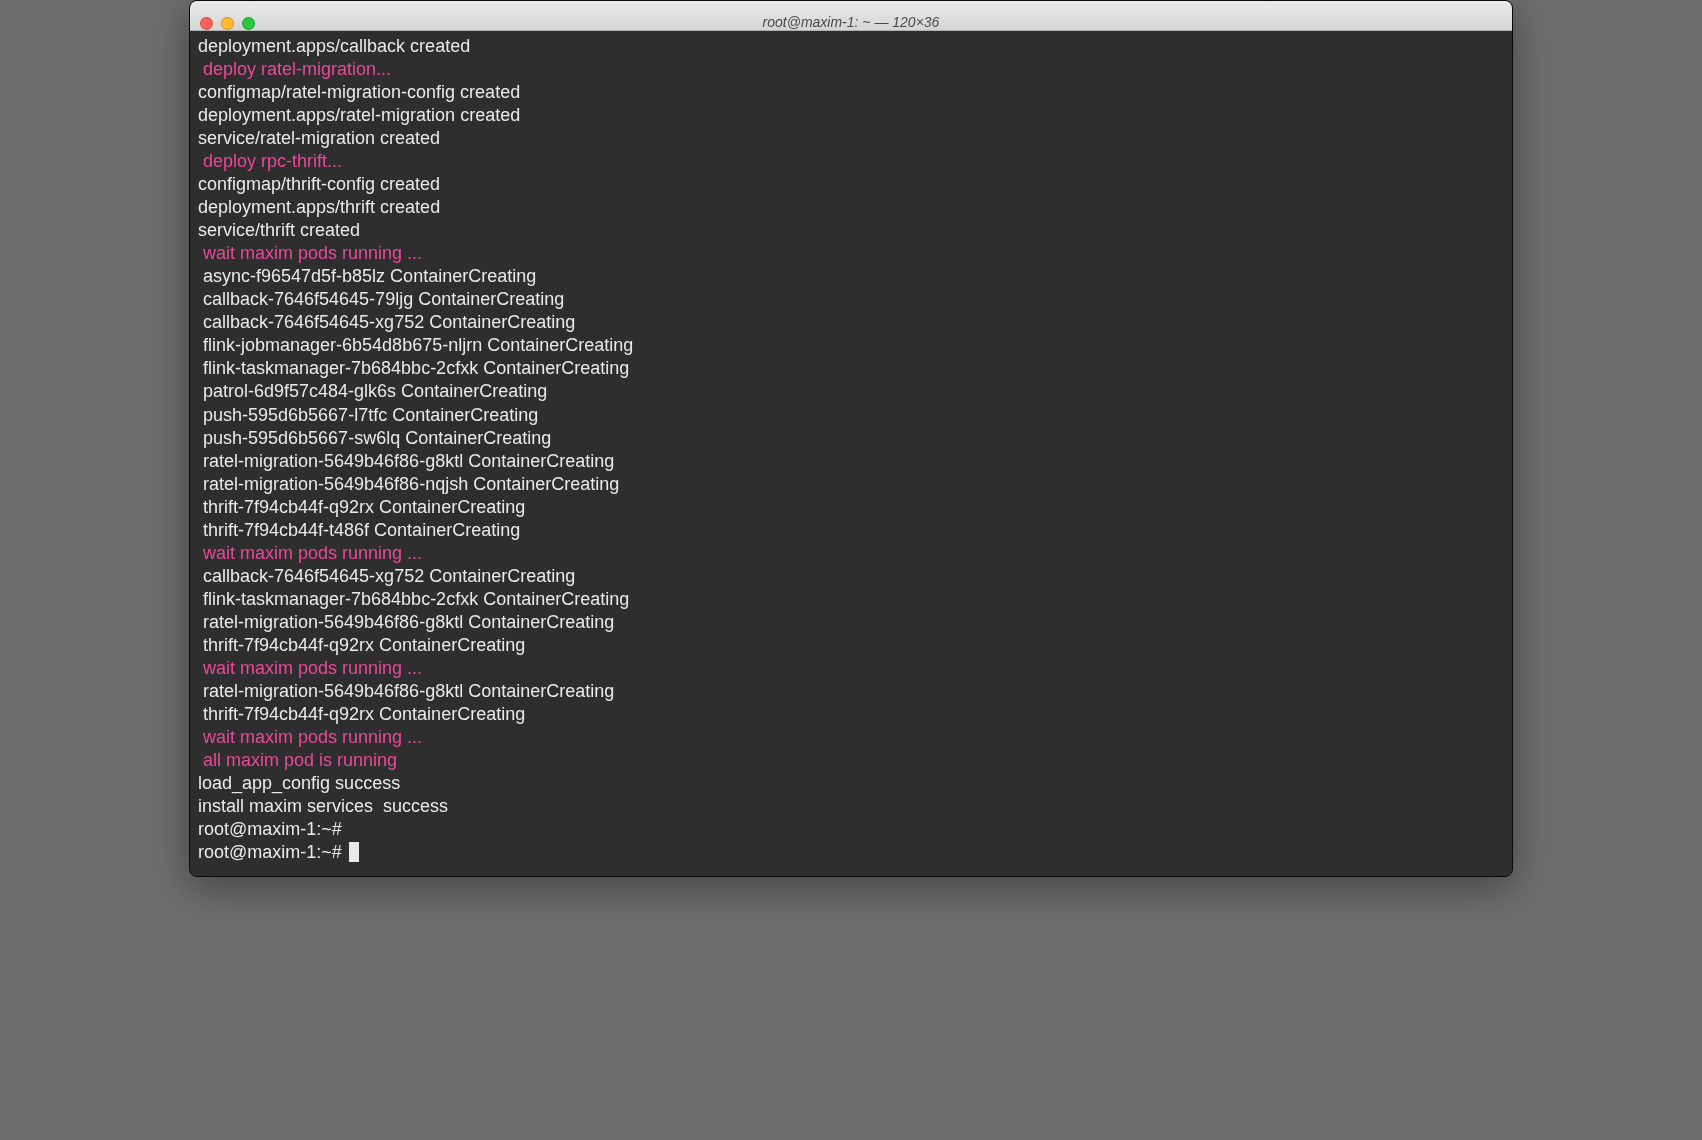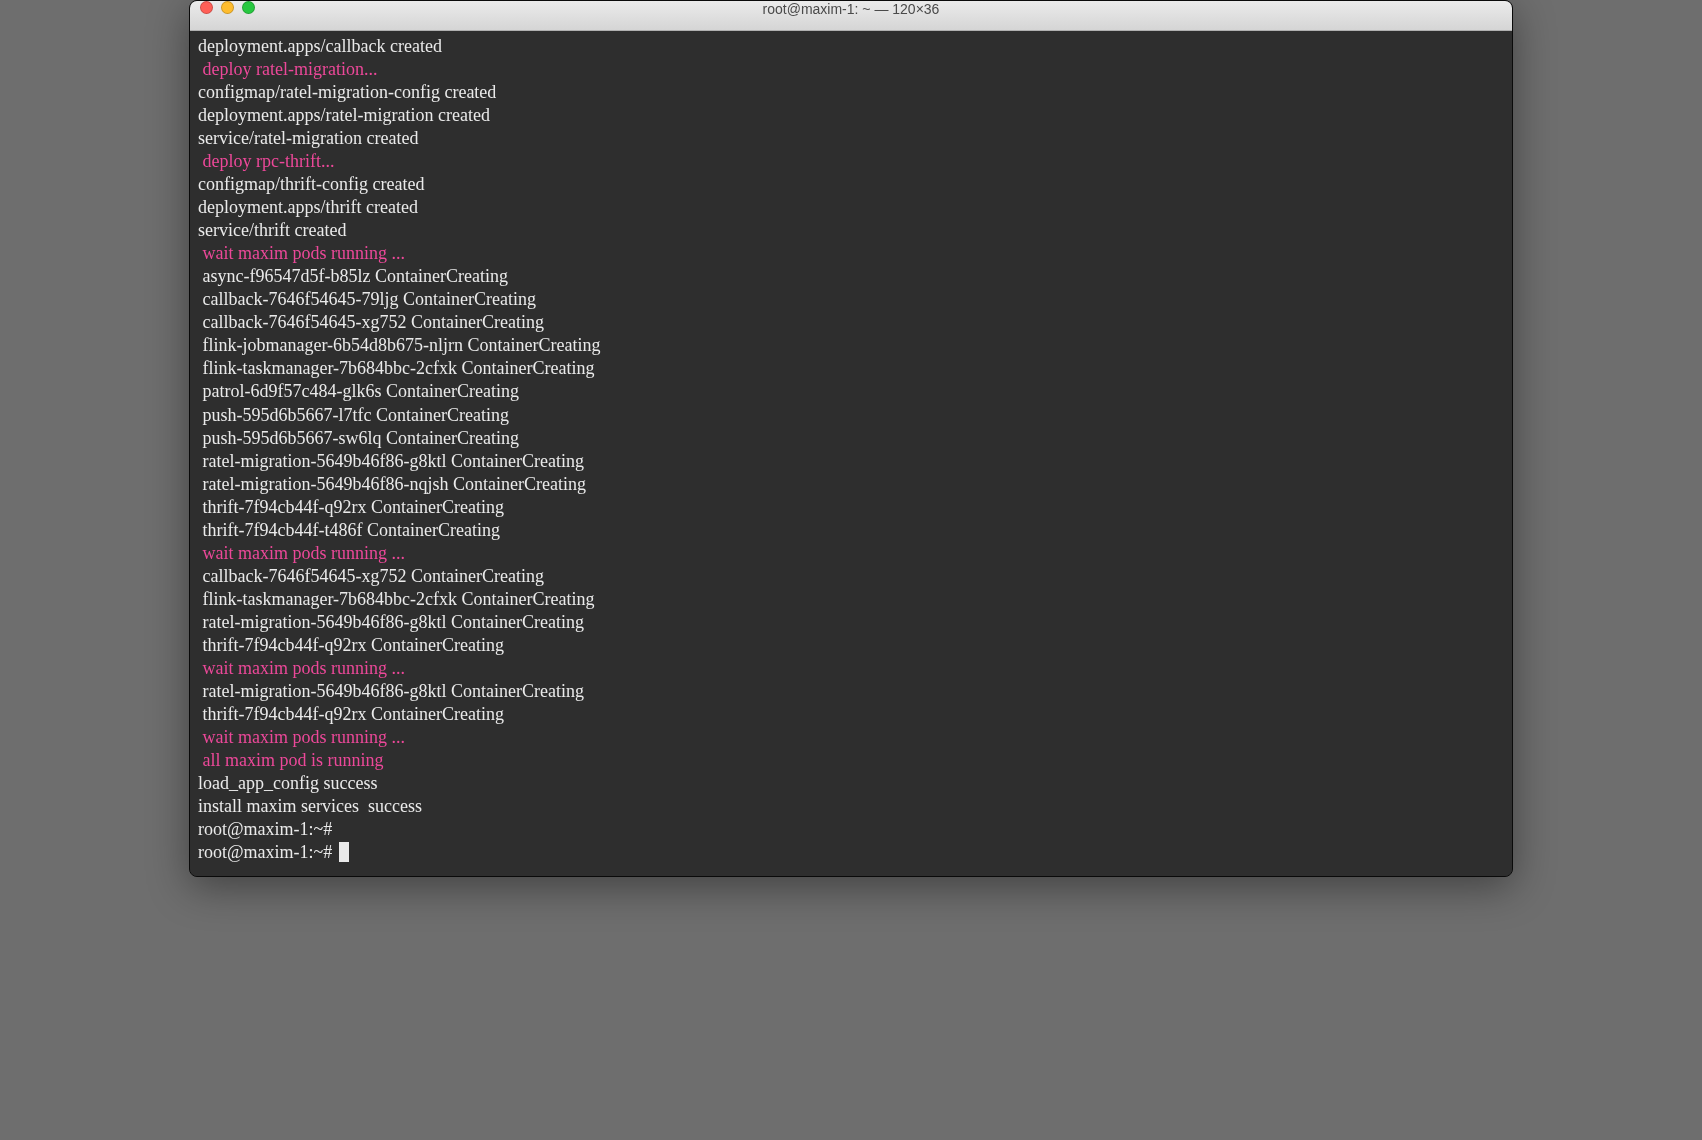--- a/index.html
+++ b/index.html
@@ -18,22 +18,23 @@
     overflow: hidden;
     box-shadow: 0 10px 40px rgba(0,0,0,0.4);
     background: #2e2e2e;
     border: 1px solid #0a0a0a;
   }
   .titlebar {
     height: 30px;
     background: linear-gradient(to bottom, #ebebeb 0%, #d5d5d5 100%);
     border-bottom: 1px solid #b0b0b0;
     display: flex;
-    align-items: flex-start;
+    align-items: flex-end;
     position: relative;
+    font-style: italic;
   }
   .traffic-lights {
     display: flex;
     gap: 8px;
     margin-left: 10px;
   }
   .tl {
     width: 13px; height: 13px;
     border-radius: 50%;
     border: 0.5px solid rgba(0,0,0,0.2);
@@ -51,21 +52,21 @@
     font-weight: 400;
     pointer-events: none;
   }
   .term {
     background: #2e2e2e;
     color: #e8e8e8;
     padding: 4px 8px 12px 8px;
     font-size: 18px;
     line-height: 1.28;
     white-space: pre;
-    font-family: Liberation Serif, serif;
+    font-family: Liberation Sans, sans-serif;
     min-height: 840px;
   }
   .line { display: block; }
   .green { color: #ec4899; }
   .white { color: #eaeaea; }
   .cursor {
     display: inline-block;
     width: 10px; height: 20px;
     background: #eaeaea;
     vertical-align: text-bottom;

